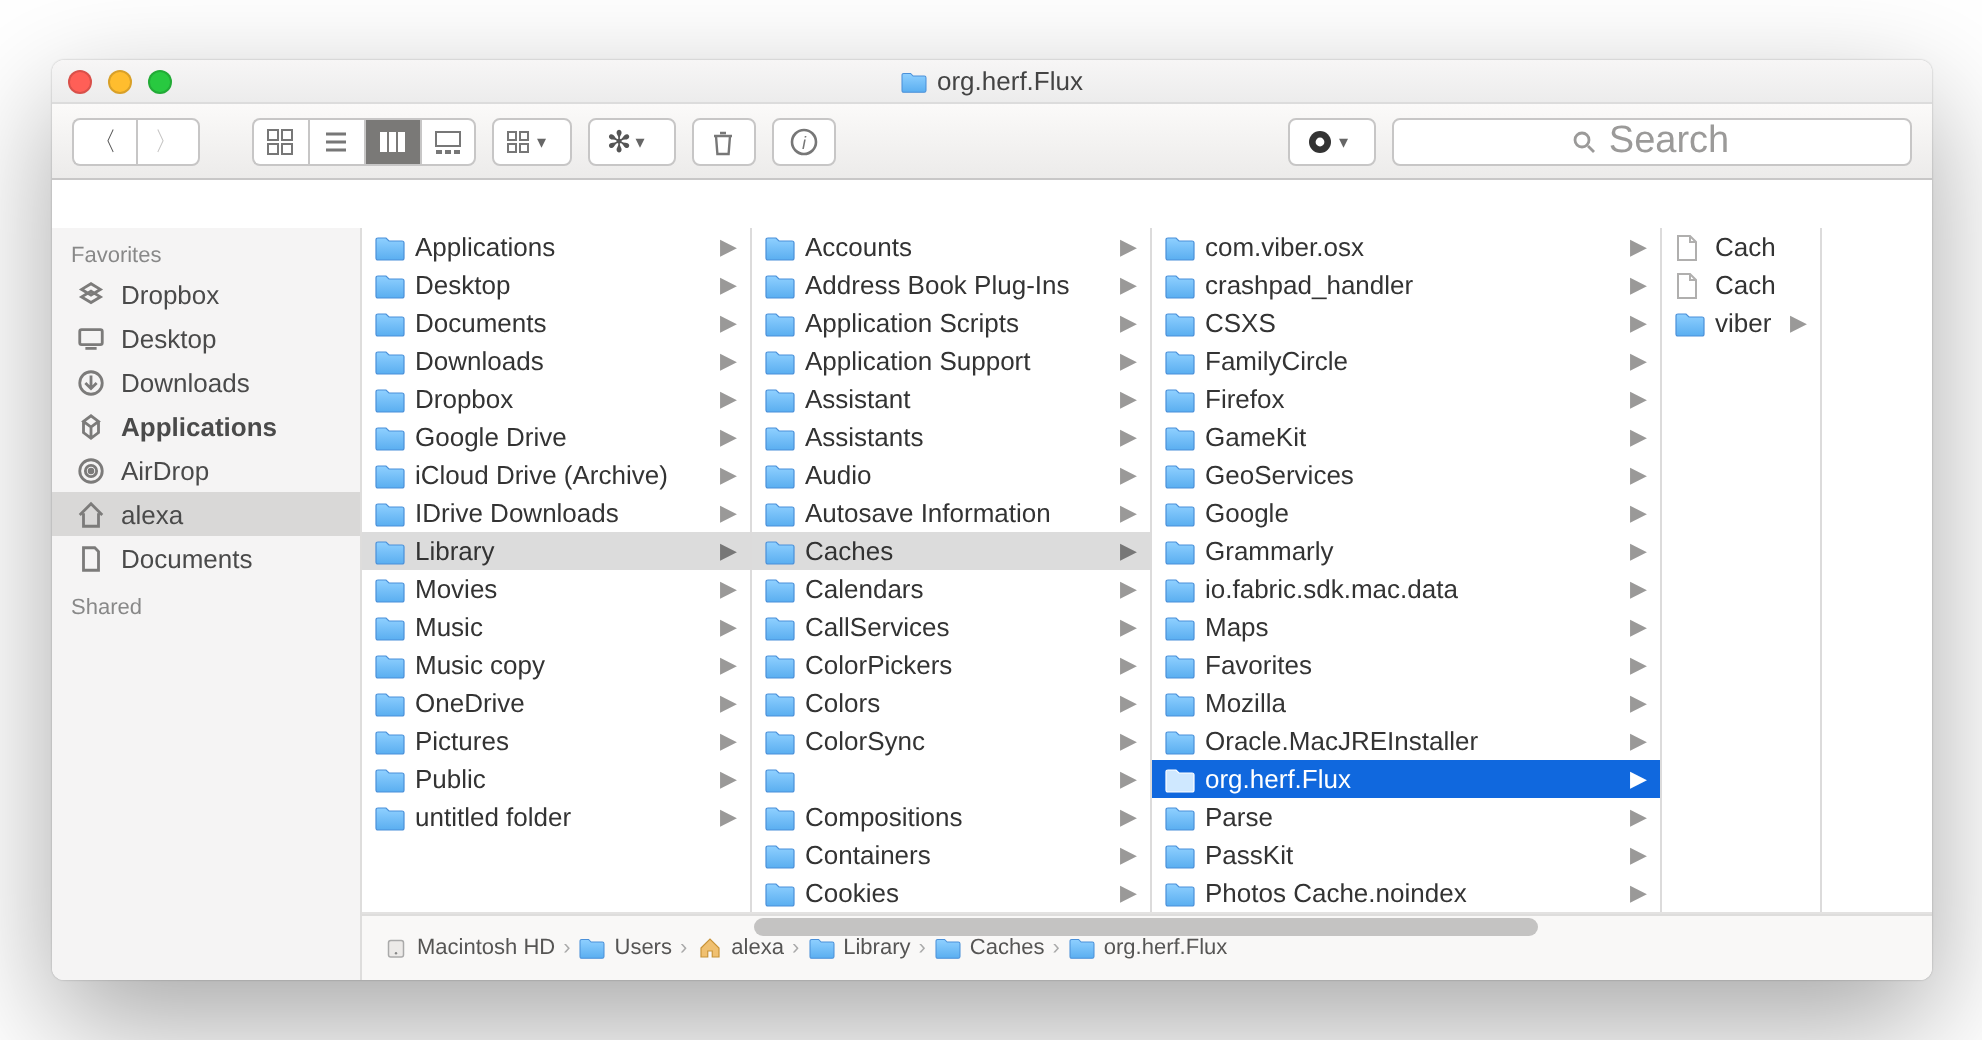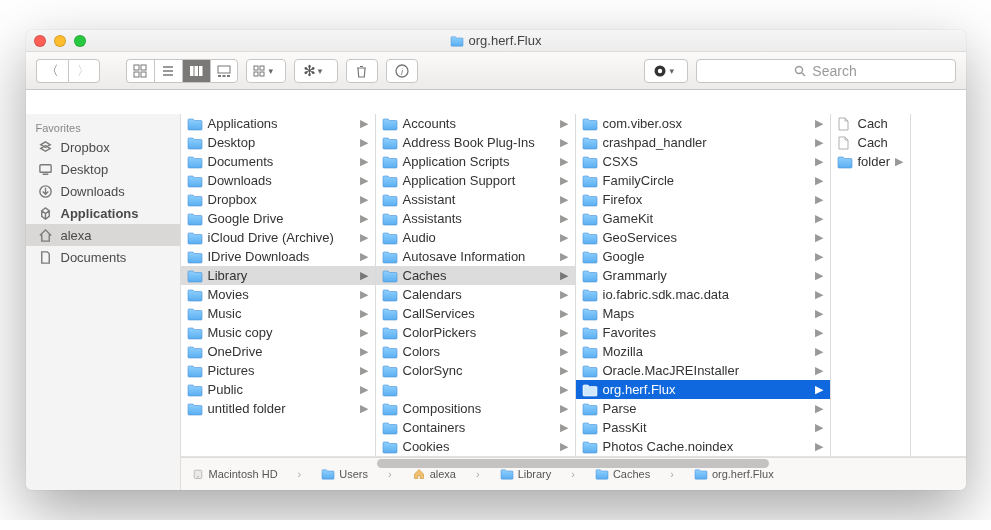--- a/index.html
+++ b/index.html
@@ -15,21 +15,21 @@
   .dot.r{background:#ff5f57}.dot.y{background:#ffbd2e}.dot.g{background:#28c940}
   .title { flex:1; text-align:center; font-size:13px; color:#444; display:flex; align-items:center; justify-content:center; gap:5px; }
   .toolbar { height: 38px; background: linear-gradient(#fbfaf9,#ecebea); border-bottom:1px solid #c8c7c7; display:flex; align-items:center; padding:0 10px; gap:8px; }
   .tbtn { height:24px; background:#fff; border:1px solid #c7c6c6; border-radius:4px; display:flex; align-items:center; justify-content:center; color:#555; font-size:13px; }
   .seg { display:flex; }
   .seg .tbtn { border-radius:0; border-right:none; width:28px;}
   .seg .tbtn:first-child{border-top-left-radius:4px;border-bottom-left-radius:4px}
   .seg .tbtn:last-child{border-top-right-radius:4px;border-bottom-right-radius:4px;border-right:1px solid #c7c6c6}
   .seg .tbtn.active{background:#7a7977;color:#fff;}
   .spacer{flex:1}
-  .search { flex: 0 0 260px; height:24px; border:1px solid #c7c6c6; border-radius:4px; background:#fff; display:flex; align-items:center; justify-content:center; color:#9b9a99; font-size:14px; gap:6px;}
+  .search { flex: 0 0 260px; height:24px; border:1px solid #c7c6c6; border-radius:4px; background:#fff; display:flex; align-items:center; justify-content:center; color:#9b9a99; font-size:19px; gap:6px;}
   .body { flex:1; display:flex; overflow:hidden;margin-top:24px; }
   .sidebar { width:155px; background:#f5f4f4; border-right:1px solid #dedddc; font-size:13px; color:#4a4a4a; overflow:hidden; }
   .sb-head { font-size:11px; color:#888; padding:8px 10px 2px; }
   .sb-item { display:flex; align-items:center; gap:7px; padding:3px 10px 3px 12px; height:22px; }
   .sb-item.sel { background:#d9d8d7; }
   .sb-item.bold { font-weight:600; }
   .sb-ico { width:16px; height:16px; display:flex; align-items:center; justify-content:center; color:#7c7b7a; }
   .sb-ico svg{width:15px;height:15px;fill:none;stroke:#7c7b7a;stroke-width:1.5}
   .columns { flex:1; display:flex; background:#fff; position:relative; }
   .col { border-right:1px solid #dcdbdb; overflow-y:auto; overflow-x:hidden; font-size:13px; color:#333; scrollbar-width:thin;}
@@ -37,21 +37,21 @@
   .col::-webkit-scrollbar-thumb{background:#c4c3c2;border-radius:7px;border:3px solid #fff}
   .row { display:flex; align-items:center; height:19px; padding:0 4px 0 6px; gap:5px; white-space:nowrap; }
   .row .arr { margin-left:auto; color:#9a9998; font-size:11px; padding-right:2px;}
   .row.sel-path { background:#dcdcdc; }
   .row.sel-path .arr{color:#777}
   .row.sel-active { background:#1068de; color:#fff; }
   .row.sel-active .arr{color:#fff}
   .fico { width:16px; height:14px; }
   .fico.folder svg{width:16px;height:14px}
   .fico.doc svg{width:12px;height:14px}
-  .pathbar { height:24px; border-top:1px solid #dedddc; background:#f9f8f7; display:flex; align-items:center; padding:16px 10px; font-size:11px; color:#565554; gap:20px; }
+  .pathbar { height:24px; border-top:1px solid #dedddc; background:#f9f8f7; display:flex; align-items:center; padding:16px 10px; font-size:11px; color:#565554; gap:4px; }
   .pathbar .sep{color:#aaa}
   .pathitem{display:flex;align-items:center;gap:4px}
   .col1{flex:0 0 195px}.col2{flex:0 0 200px}.col3{flex:0 0 255px}.col4{flex:0 0 80px}
   .hscroll{height:14px;border-top:1px solid #e3e2e1;background:#fafaf9;position:relative}
   .hscroll .thumb{position:absolute;left:25%;top:2px;height:9px;width:50%;background:#c4c3c2;border-radius:5px}
   .dropico{width:10px;display:inline-flex;color:#666;font-size:9px;margin-left:2px}
 </style>
 </head>
 <body>
 
@@ -204,36 +204,47 @@
           <span>Downloads</span>
         </div>
         <div class="sb-item bold">
           <span class="sb-ico">
             <svg viewBox="0 0 16 16" fill="none" stroke="#7c7b7a" stroke-width="1.3">
               <path d="M4 5 L8 2 L12 5 L8 8 Z M4 5 L4 11 L8 14 L12 11 L12 5 M8 8 L8 14"></path>
             </svg>
           </span>
           <span>Applications</span>
         </div>
+        <div class="sb-item">
+          <span class="sb-ico">
+            <svg viewBox="0 0 16 16" fill="none" stroke="#7c7b7a" stroke-width="1.3">
+              <circle cx="8" cy="8" r="6"></circle>
+              <circle cx="8" cy="8" r="3"></circle>
+              <circle cx="8" cy="8" r="1" fill="#7c7b7a"></circle>
+            </svg>
+          </span>
+          <span>AirDrop</span>
+        </div>
         <div class="sb-item sel">
           <span class="sb-ico">
             <svg viewBox="0 0 16 16" fill="none" stroke="#7c7b7a" stroke-width="1.3">
               <path d="M2 8 L8 2 L14 8 M4 7 L4 14 L12 14 L12 7"></path>
             </svg>
           </span>
           <span>alexa</span>
         </div>
         <div class="sb-item">
           <span class="sb-ico">
             <svg viewBox="0 0 16 16" fill="none" stroke="#7c7b7a" stroke-width="1.3">
               <path d="M4 2 L10 2 L12 4 L12 14 L4 14 Z"></path>
             </svg>
           </span>
           <span>Documents</span>
         </div>
+        <div class="sb-head">Shared</div>
       </div>
     <div style="flex:1;display:flex;flex-direction:column;overflow:hidden">
       <div class="columns" id="columns">
           <div class="col col1">
             <div class="row">
               <span class="fico folder"><svg>
                   <use href="#i-folder"></use>
                 </svg></span>
               <span>Applications</span>
               <span class="arr">▶</span>
@@ -609,21 +620,21 @@
             <div class="row">
               <span class="fico doc"><svg>
                   <use href="#i-doc"></use>
                 </svg></span>
               <span>Cach</span>
             </div>
             <div class="row">
               <span class="fico folder"><svg>
                   <use href="#i-folder"></use>
                 </svg></span>
-              <span>folder</span>
+              <span>viber</span>
               <span class="arr">▶</span>
             </div>
           </div>
         </div>
       <div class="hscroll">
           <div class="thumb"></div>
         </div>
       <div class="pathbar" id="pathbar">
           <span class="pathitem">
             <svg width="14" height="12">

